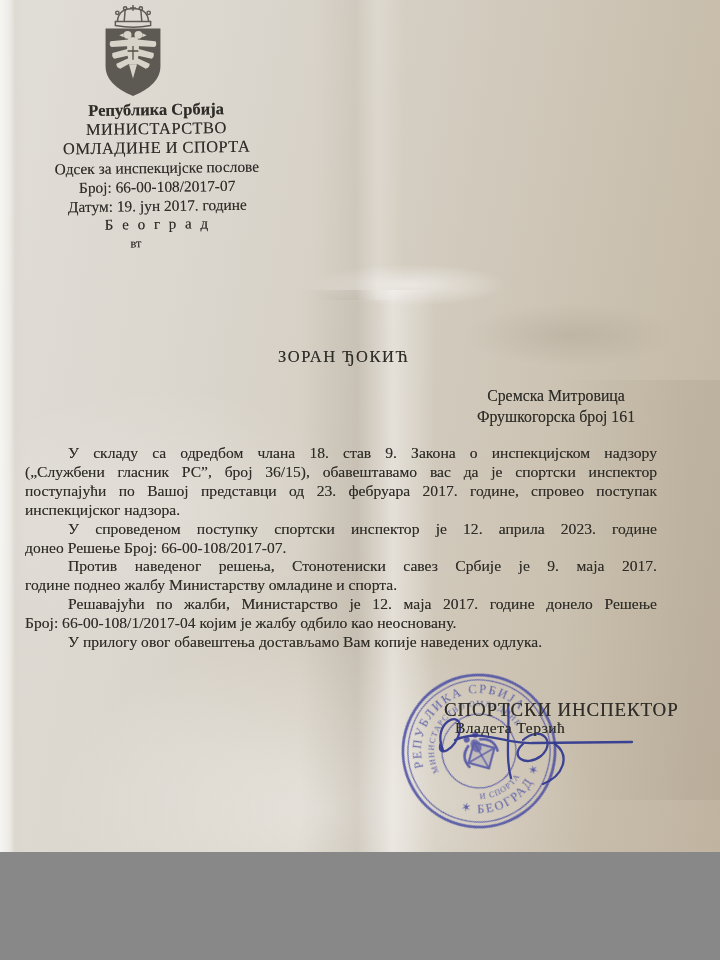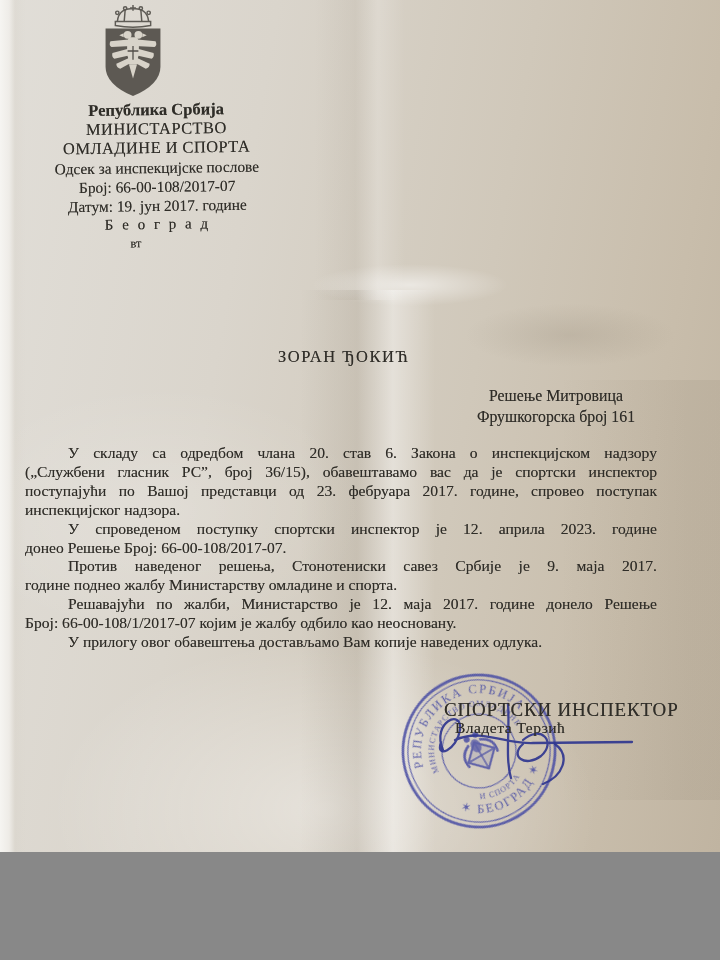--- a/index.html
+++ b/index.html
@@ -104,42 +104,42 @@
     <div class="h-min soft">ОМЛАДИНЕ И СПОРТА</div>
     <div class="h-dep soft">Одсек за инспекцијске послове</div>
     <div class="h-num soft">Број: 66-00-108/2017-07</div>
     <div class="h-date soft">Датум: 19. јун 2017. године</div>
     <div class="h-city soft">Б е о г р а д</div>
     <div class="h-init soft"><span>вт</span></div>
   </div>
 
   <div class="t recipient-name soft">ЗОРАН ЂОКИЋ</div>
   <div class="t address">
-    <div class="soft">Решење Митровица</div>
+    <div class="soft">Сремска Митровица</div>
     <div class="soft">Фрушкогорска број 161</div>
   </div>
 
   <div class="t body-text">
     <div>
-      <div class="line indent soft">У складу са одредбом члана 20. став 6. Закона о инспекцијском надзору</div>
+      <div class="line indent soft">У складу са одредбом члана 18. став 9. Закона о инспекцијском надзору</div>
       <div class="line soft">(„Службени гласник РС”, број 36/15), обавештавамо вас да је спортски инспектор</div>
       <div class="line soft">поступајући по Вашој представци од 23. фебруара 2017. године, спровео поступак</div>
       <div class="line last soft">инспекцијског надзора.</div>
     </div>
     <div>
       <div class="line indent soft">У спроведеном поступку спортски инспектор је 12. априла 2023. године</div>
       <div class="line last soft">донео Решење Број: 66-00-108/2017-07.</div>
     </div>
     <div>
       <div class="line indent soft">Против наведеног решења, Стонотениски савез Србије је 9. маја 2017.</div>
       <div class="line last soft">године поднео жалбу Министарству омладине и спорта.</div>
     </div>
     <div>
       <div class="line indent soft">Решавајући по жалби, Министарство је 12. маја 2017. године донело Решење</div>
-      <div class="line last soft">Број: 66-00-108/1/2017-07  којим је жалбу одбило као неосновану.</div>
+      <div class="line last soft">Број: 66-00-108/1/2017-04  којим је жалбу одбило као неосновану.</div>
     </div>
     <div>
       <div class="line indent last soft">У прилогу овог обавештења достављамо Вам копије наведених одлука.</div>
     </div>
   </div>
 
   <svg class="t stamp" viewBox="-86 -86 172 172">
     <defs>
       <path id="arcOT" d="M -58,0 A 58,58 0 0 1 58,0"></path>
       <path id="arcOB" d="M -62,0 A 62,62 0 0 0 62,0"></path>

